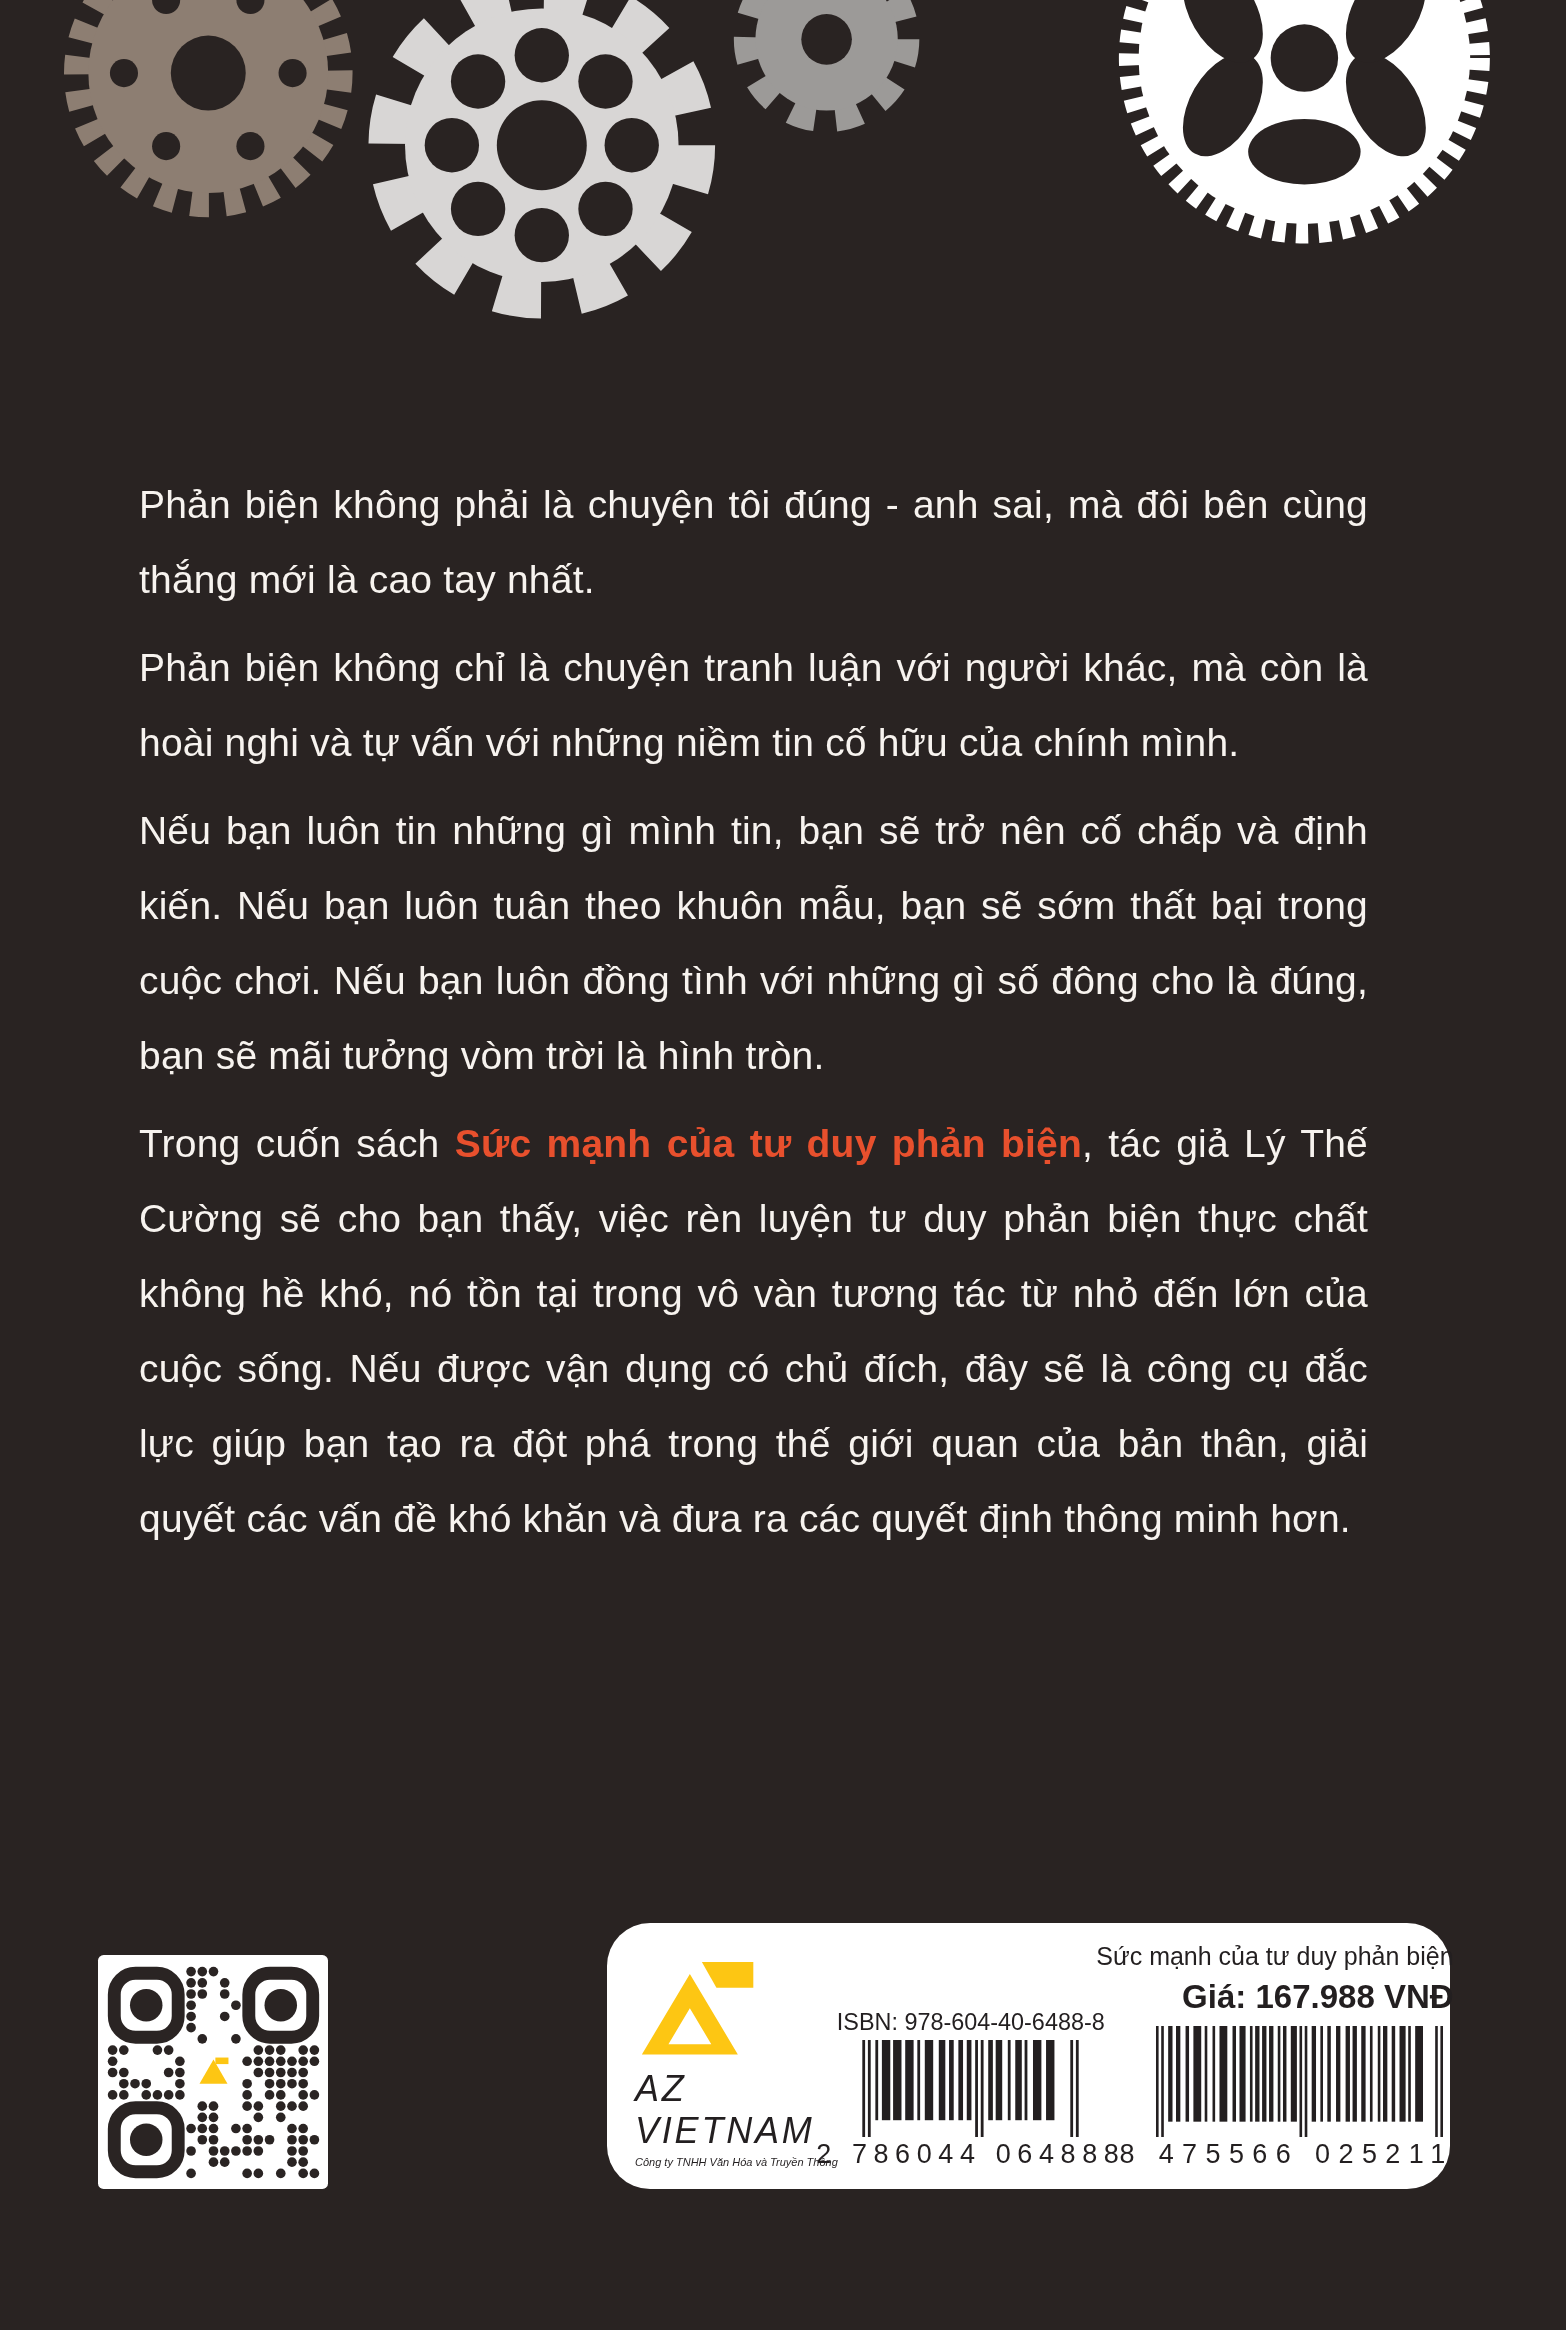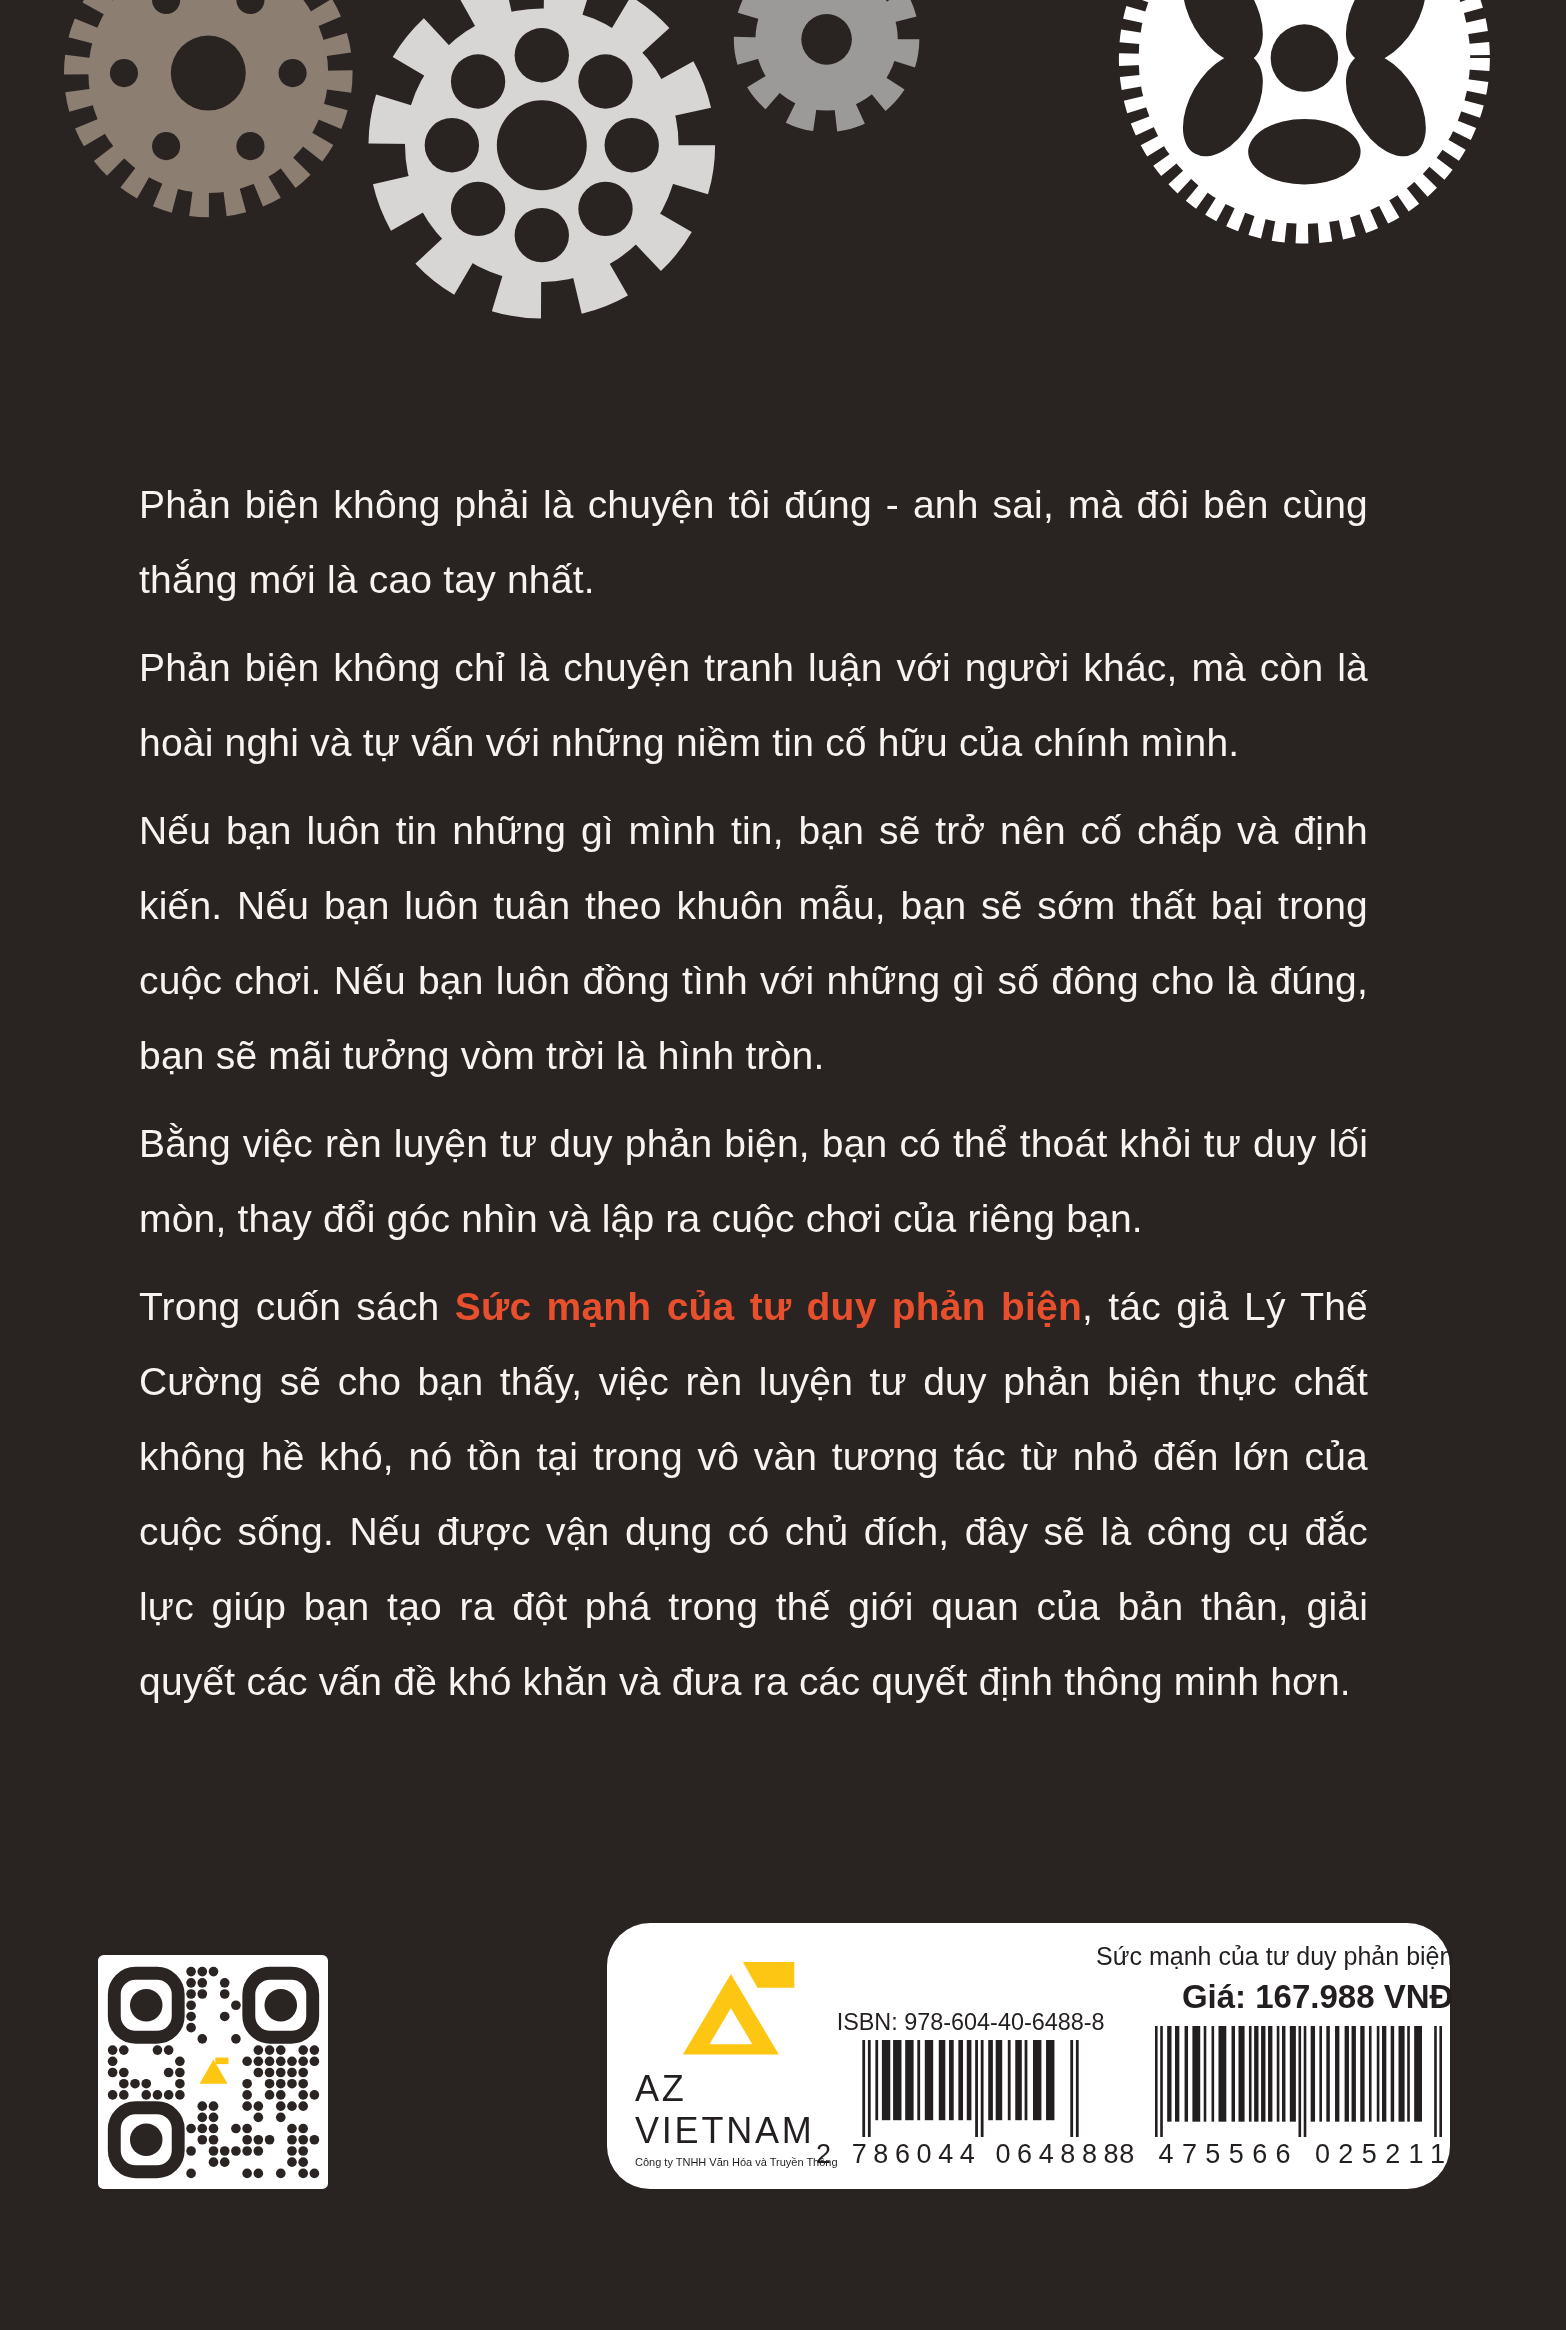--- a/index.html
+++ b/index.html
@@ -22,21 +22,21 @@
     align-items:center; justify-content:center;
   }
   .qr svg{width:213px;height:217px;}
   .label{
     position:absolute; left:607px; top:1923px; width:843px; height:266px;
     background:#ffffff; border-radius:43px; color:#231f20;
     display:flex; flex-direction:row; box-sizing:border-box;
     padding:17px 32px 19px 28px;
   }
   .col{display:flex; flex-direction:column;}
-  .brand{width:223px; align-items:center; justify-content:flex-end; padding-bottom:1.9px;}
+  .brand{width:223px; align-items:flex-start; justify-content:flex-end; padding-bottom:1.9px;font-style:italic;}
   .azlogo{width:120px;height:105px;margin-bottom:9.4px;}
   .brand-name{font-size:36px; letter-spacing:2.8px; color:#231f20;}
   .brand-company{font-size:11px; margin-top:3.7px; white-space:nowrap;}
   .isbn{width:251px; align-items:center; justify-content:flex-end; margin-left:7.5px;}
   .isbn-text{font-size:23.4px; margin-bottom:3.7px; white-space:nowrap;}
   .isbn svg{width:217px;height:97px;}
   .digits{font-size:27px; letter-spacing:6.6px; margin-top:1.9px; white-space:nowrap;}
   .pricecol{flex:1; align-items:flex-end; justify-content:flex-start;}
   .ptitle{font-size:25px; margin-top:1.9px; white-space:nowrap;}
   .price{font-size:33px; font-weight:bold; margin-top:7.5px; white-space:nowrap;}
@@ -91,21 +91,20 @@
       <ellipse cx="1479" cy="112" rx="60" ry="35" fill="#292322" transform="rotate(60 1479 112)"></ellipse>
       <ellipse cx="1305" cy="12" rx="60" ry="35" fill="#292322" transform="rotate(60 1305 12)"></ellipse>
       <ellipse cx="1479" cy="12" rx="60" ry="35" fill="#292322" transform="rotate(-60 1479 12)"></ellipse>
     </g>
   </svg>
 
   <main class="blurb">
     <p>Phản biện không phải là chuyện tôi đúng - anh sai, mà đôi bên cùng thắng mới là cao tay nhất.</p>
     <p>Phản biện không chỉ là chuyện tranh luận với người khác, mà còn là hoài nghi và tự vấn với những niềm tin cố hữu của chính mình.</p>
     <p>Nếu bạn luôn tin những gì mình tin, bạn sẽ trở nên cố chấp và định kiến. Nếu bạn luôn tuân theo khuôn mẫu, bạn sẽ sớm thất bại trong cuộc chơi. Nếu bạn luôn đồng tình với những gì số đông cho là đúng, bạn sẽ mãi tưởng vòm trời là hình tròn.</p>
-    <p>Bằng việc rèn luyện tư duy phản biện, bạn có thể thoát khỏi tư duy lối mòn, thay đổi góc nhìn và lập ra cuộc chơi của riêng bạn.</p>
     <p><span>Trong cuốn sách </span><span class="highlight">Sức mạnh của tư duy phản biện</span><span>, tác giả Lý Thế Cường sẽ cho bạn thấy, việc rèn luyện tư duy phản biện thực chất không hề khó, nó tồn tại trong vô vàn tương tác từ nhỏ đến lớn của cuộc sống. Nếu được vận dụng có chủ đích, đây sẽ là công cụ đắc lực giúp bạn tạo ra đột phá trong thế giới quan của bản thân, giải quyết các vấn đề khó khăn và đưa ra các quyết định thông minh hơn.</span></p>
   </main>
 
   <div class="qr">
     <svg id="qr-svg" viewBox="0 0 228 228">
         <circle cx="90" cy="6" r="5.16" fill="#2a2423"></circle>
         <circle cx="102" cy="6" r="5.16" fill="#2a2423"></circle>
         <circle cx="114" cy="6" r="5.16" fill="#2a2423"></circle>
         <circle cx="90" cy="18" r="5.16" fill="#2a2423"></circle>
         <circle cx="102" cy="18" r="5.16" fill="#2a2423"></circle>

